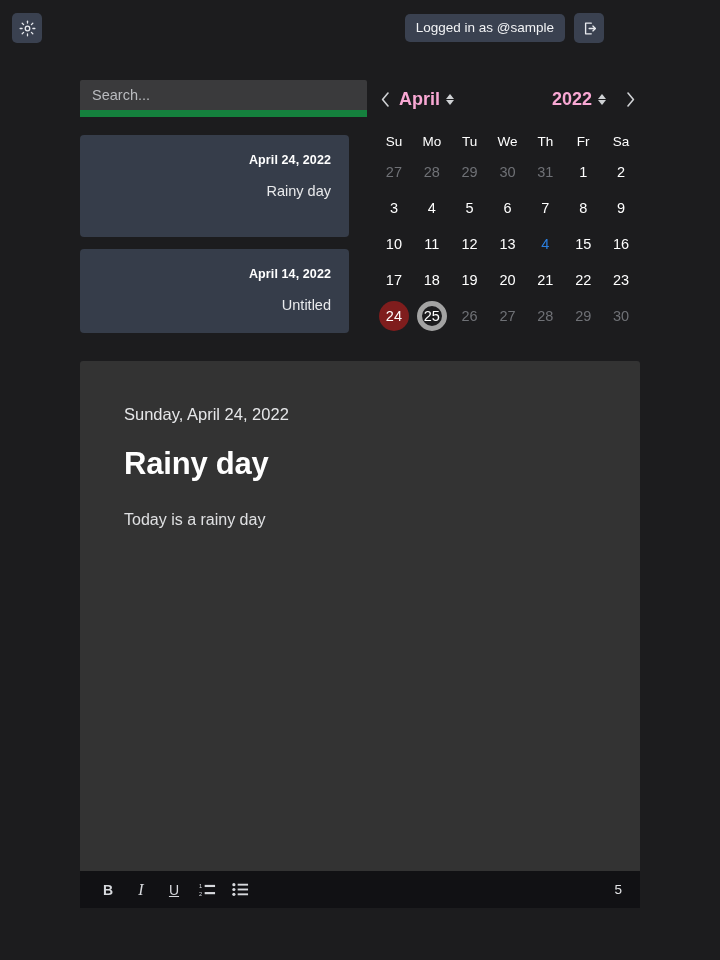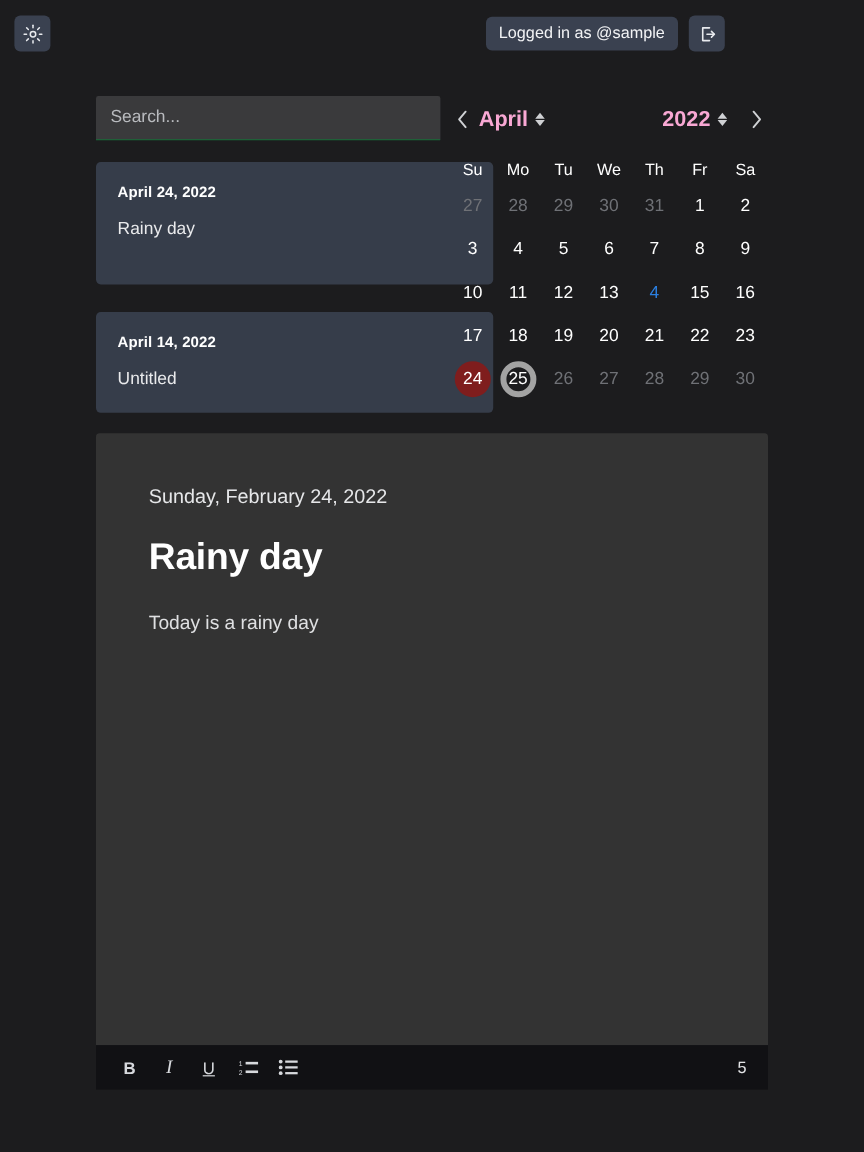--- a/index.html
+++ b/index.html
@@ -63,38 +63,39 @@
     left: 80px;
     top: 24px;
     width: 287px;
   }
   .search-input {
     display: block;
     width: 287px;
     height: 37px;
     background: #3a3a3c;
     border: none;
-    border-bottom: 1px solid #15803d;
+    border-bottom: 7px solid #15803d;
     color: #e8e9eb;
     font-family: "Liberation Sans", sans-serif;
     font-size: 14.5px;
     padding: 0 12px;
     border-radius: 2px 2px 0 0;
     outline: none;
   }
   .search-input::placeholder { color: #b9bbbf; }
 
   .note-list { margin-top: 18px; }
   .note-card {
-    width: 331px;
+    width: 269px;
     background: #363d4a;
     border-radius: 4px;
     padding: 18px 18px 20px;
-    margin-bottom: 23px;
+    margin-bottom: 12px;
     cursor: pointer;
+    text-align: right;
   }
   .note-card.tall { padding-bottom: 38px; }
   .note-date {
     font-size: 12.5px;
     font-weight: bold;
     color: #ffffff;
     letter-spacing: 0.1px;
   }
   .note-title {
     margin-top: 16px;
@@ -461,21 +462,21 @@
           <span>29</span>
         </div>
         <div class="cal-day muted">
           <span>30</span>
         </div>
       </div>
   </div>
 
   <div class="editor">
     <div class="editor-inner">
-      <div class="editor-date">Sunday, February 24, 2022</div>
+      <div class="editor-date">Sunday, April 24, 2022</div>
       <div class="editor-title">Rainy day</div>
       <div class="editor-body">Today is a rainy day</div>
     </div>
   </div>
 
   <div class="editor-toolbar">
     <div class="fmt-group">
       <button class="fmt-btn b">B</button>
       <button class="fmt-btn i">I</button>
       <button class="fmt-btn u">U</button>

